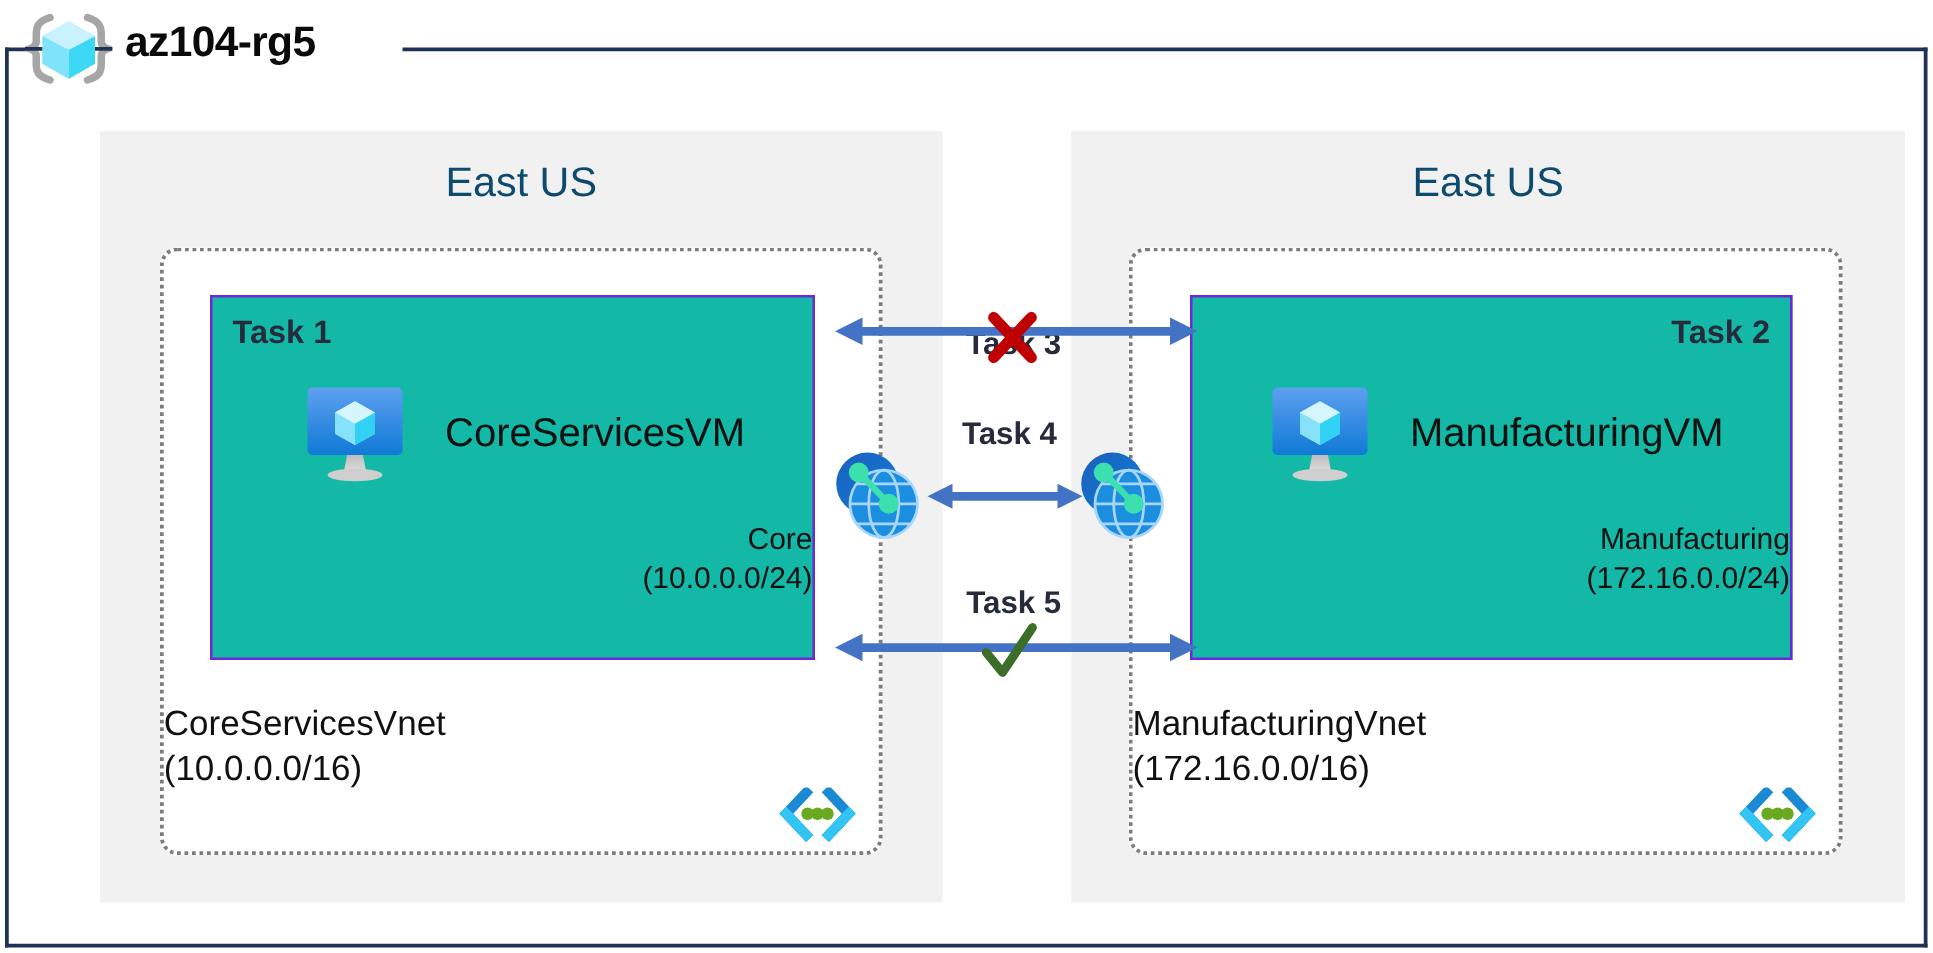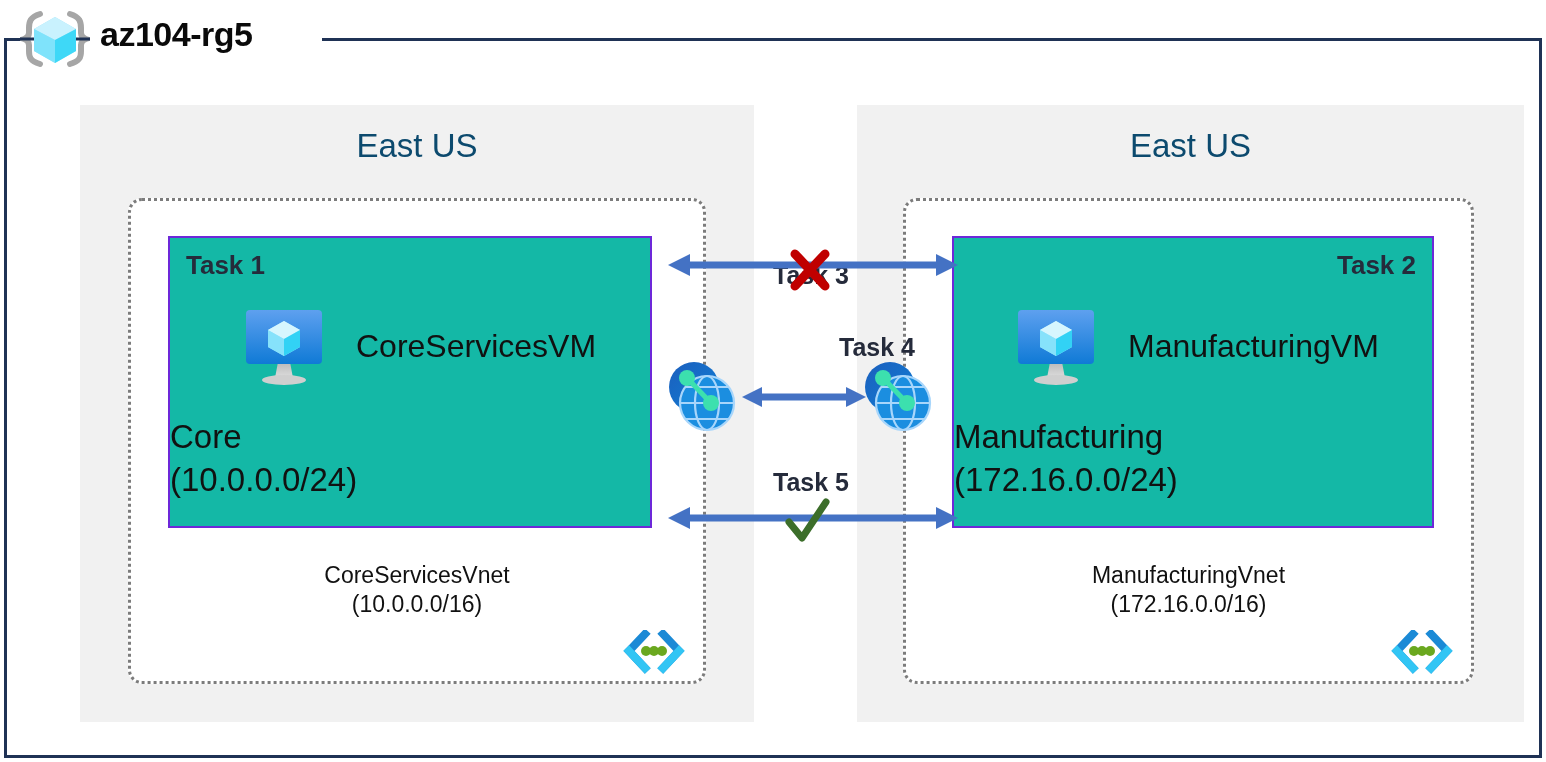--- a/index.html
+++ b/index.html
@@ -55,21 +55,21 @@
     position: absolute;
     background: #ffffff;
     border: 3px dotted #7c7c7c;
     border-radius: 14px;
     top: 198px; height: 486px;
   }
   .vnet.left  { left: 128px; width: 578px; }
   .vnet.right { left: 903px; width: 571px; }
   .vnet-label {
     position: absolute; left: 0; width: 100%;
-    text-align: center; font-size: 23px; color: #111; line-height: 1.28;
+    text-align: left; font-size: 28px; color: #111; line-height: 1.28;
   }
   .vnet.left  .vnet-label { top: 360px; }
   .vnet.right .vnet-label { top: 360px; }
 
   
   .vnet-icon { position: absolute; width: 62px; height: 46px; bottom: 5px; right: 18px; }
 
   
   .subnet {
     position: absolute;
@@ -88,21 +88,21 @@
 
   .vm-row { position: absolute; top: 66px; left: 0; width: 100%;
             display:flex; align-items:center; }
   .subnet.left  .vm-row { padding-left: 68px; }
   .subnet.right .vm-row { padding-left: 56px; }
   .vm-icon { width: 92px; height: 84px; flex: 0 0 auto; }
   .vm-name { font-size: 32px; color: #111; margin-left: 26px; white-space: nowrap; }
 
   .subnet-net {
     position: absolute; top: 178px; left: 0; width: 100%;
-    text-align: left; font-size: 33px; color: #111; line-height: 1.3;
+    text-align: right; font-size: 24px; color: #111; line-height: 1.3;
   }
 
   
   .arrow-svg { position: absolute; overflow: visible; }
   .task-label {
     position: absolute; font-size: 25px; font-weight: bold;
     color: #252b3b; white-space: nowrap; text-align: center;
   }
   .peer-icon { position: absolute; width: 78px; height: 78px; }
   .mark { position: absolute; }
@@ -248,21 +248,21 @@
     <line x1="18" y1="15" x2="272" y2="15" stroke="#4472c4" stroke-width="7"></line>
     <polygon points="0,15 22,4 22,26" fill="#4472c4"></polygon>
     <polygon points="290,15 268,4 268,26" fill="#4472c4"></polygon>
   </svg>
   <div class="mark" style="left:788px; top:248px;">
     <svg width="44" height="44" viewBox="0 0 44 44">
       <path d="M7 6 L37 38 M37 6 L7 38" stroke="#c00000" stroke-width="9" stroke-linecap="round"></path>
     </svg>
   </div>
 
-  <div class="task-label" style="left:700px; top:333px; width:215px;text-align:right;">Task 4</div>
+  <div class="task-label" style="left:700px; top:333px; width:215px;">Task 4</div>
 
   <div class="peer-icon" style="left:663px; top:357px;">
     <svg width="78" height="78" viewBox="0 0 78 78">
       <defs>
         <linearGradient id="pbg1" x1="0" y1="0" x2="1" y2="1">
           <stop offset="0%" stop-color="#1c5fbd"></stop>
             <stop offset="100%" stop-color="#0f7fd6"></stop>
         </linearGradient>
       </defs>
       <circle cx="31" cy="30" r="25" fill="url(#pbg1)"></circle>

